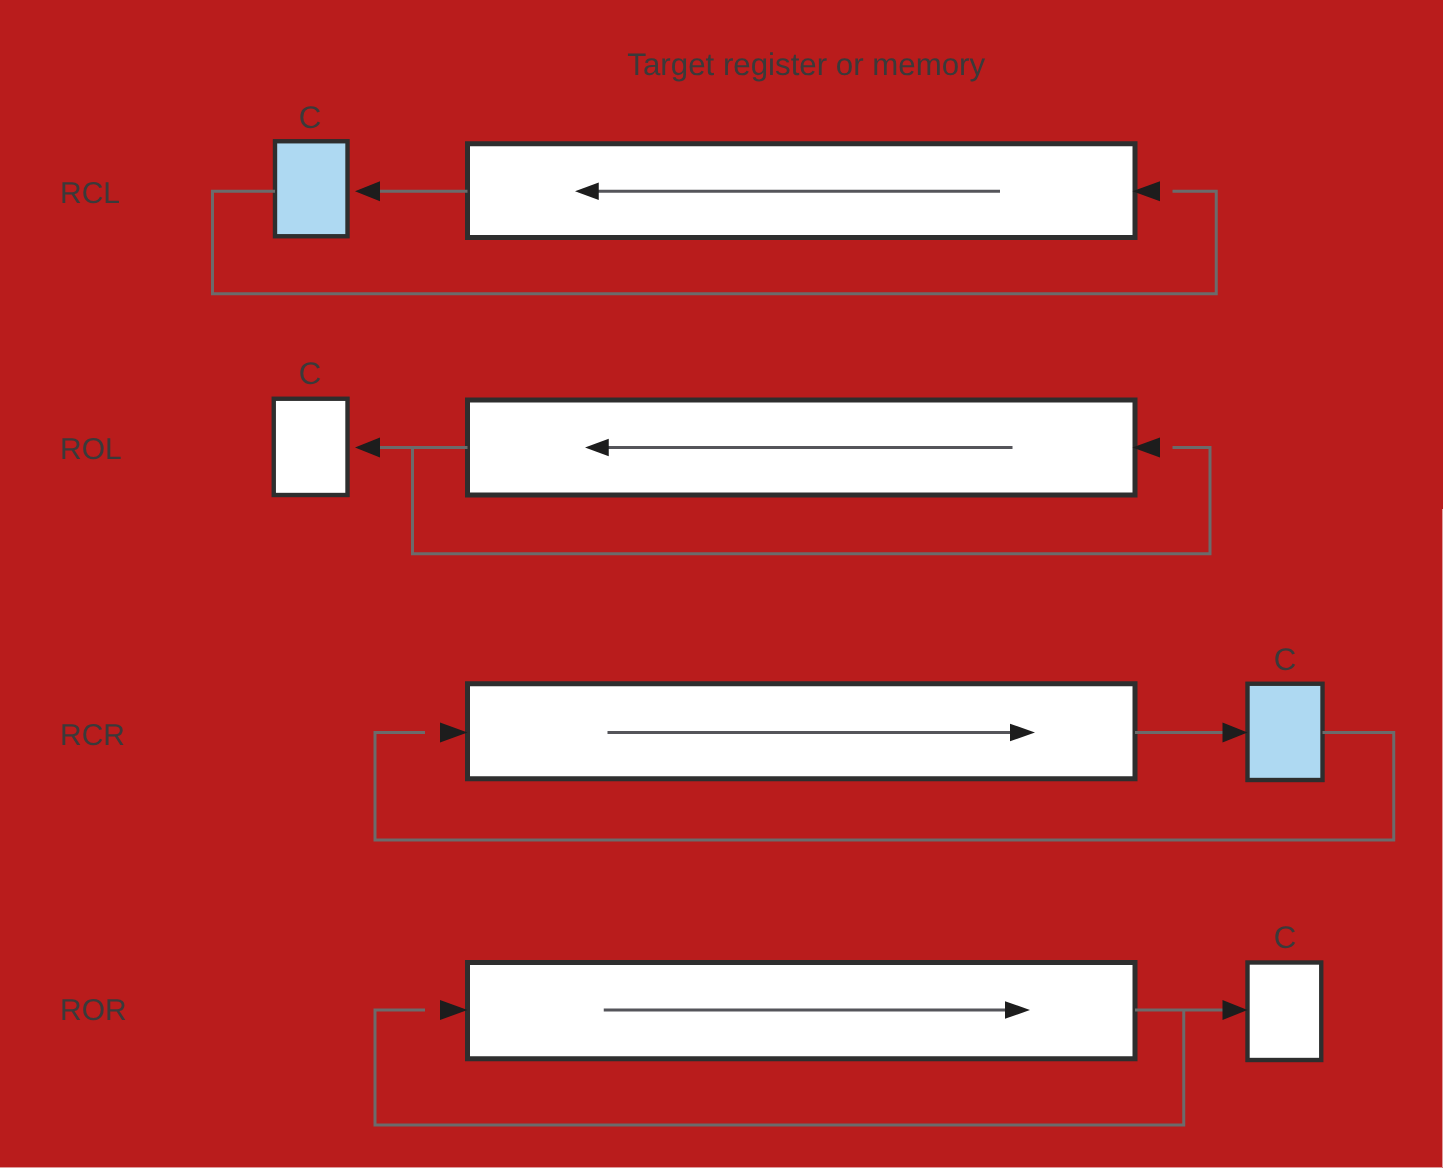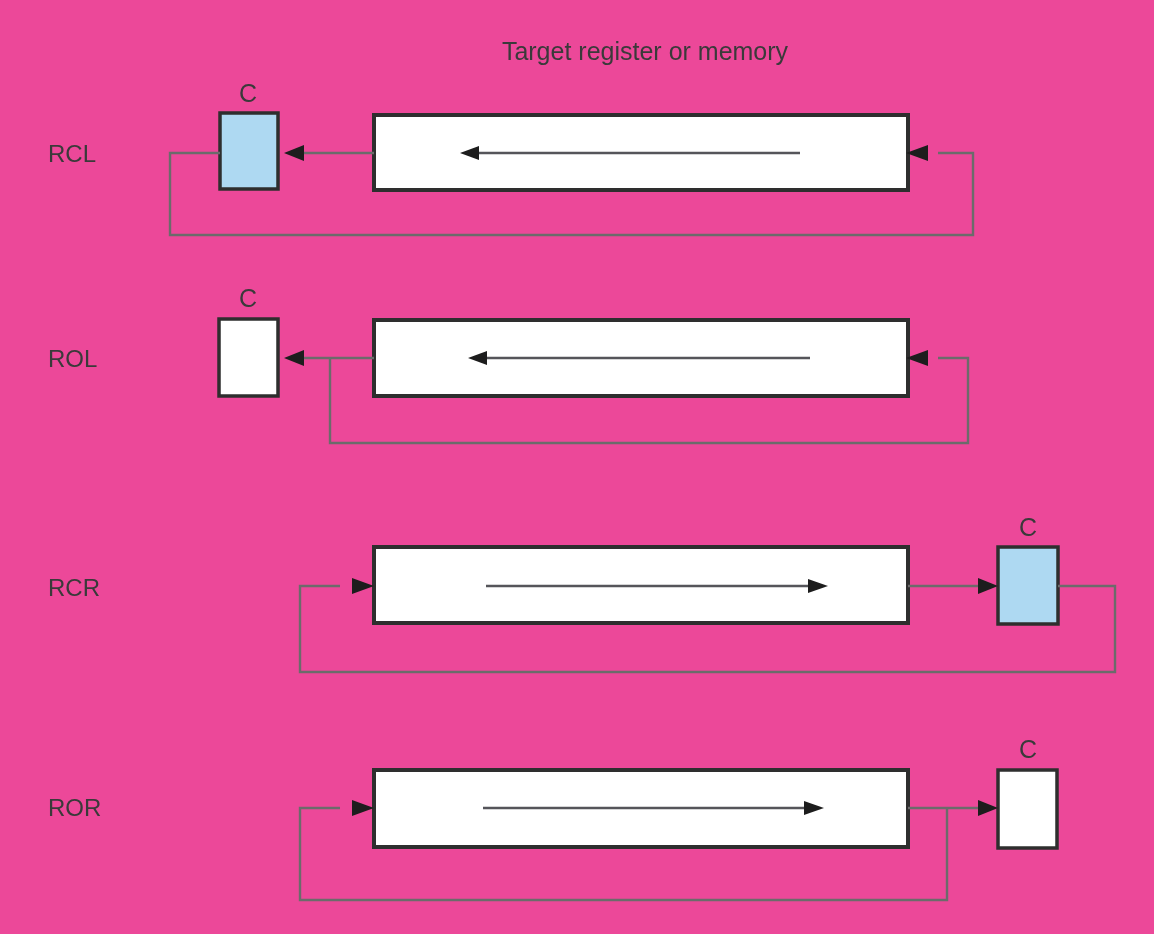--- a/index.html
+++ b/index.html
@@ -7,21 +7,21 @@
     padding: 0;
     background: #ffffff;
   }
   body {
     font-family: "Liberation Sans", sans-serif;
   }
   #diagram-root {
     position: relative;
     width: 1154px;
     height: 934px;
-    background: #ec4899;
+    background: #b91c1c;
     overflow: hidden;
   }
   svg.diagram {
     display: block;
     width: 1154px;
     height: 934px;
   }
   .title-text {
     font-family: "Liberation Sans", sans-serif;
     font-size: 25px;

